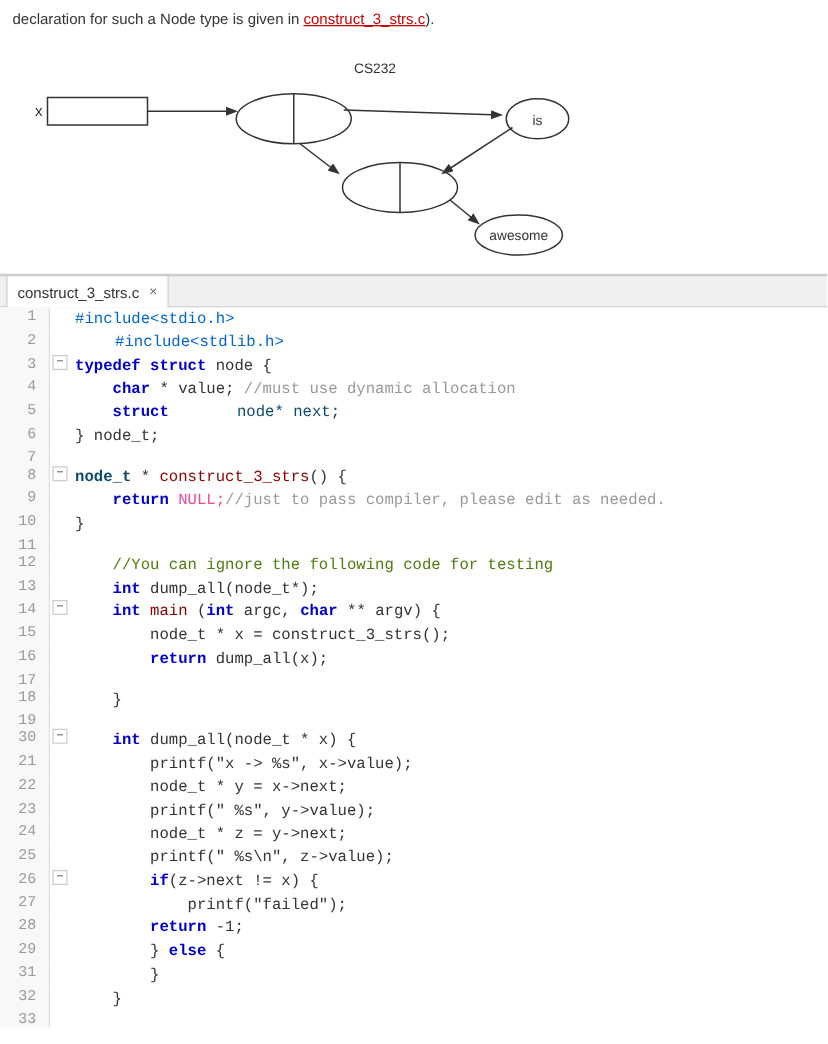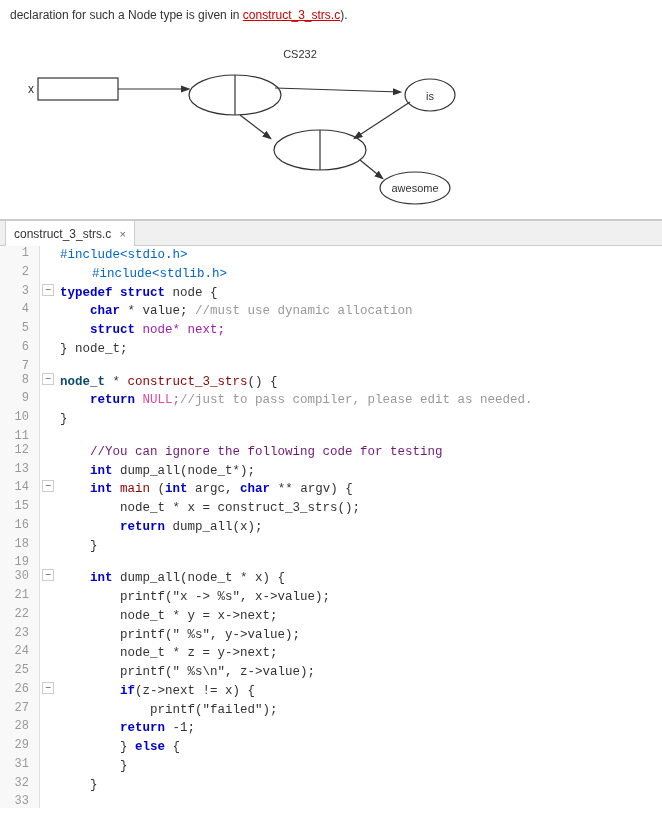--- a/index.html
+++ b/index.html
@@ -219,21 +219,21 @@
         <div class="line-content"><span style="color: rgb(0, 0, 204); font-weight: bold;">typedef</span><span style="color: rgb(51, 51, 51);"> </span><span style="color: rgb(0, 0, 204); font-weight: bold;">struct</span><span style="color: rgb(51, 51, 51);"> node {</span></div>
       </div>
       <div class="code-line">
         <div class="line-number">4</div>
         <div class="line-gutter"></div>
         <div class="line-content"><span style="color: rgb(51, 51, 51);">    </span><span style="color: rgb(0, 0, 204); font-weight: bold;">char</span><span style="color: rgb(51, 51, 51);"> * value; </span><span style="color: rgb(153, 153, 153);">//must use dynamic allocation</span></div>
       </div>
       <div class="code-line">
         <div class="line-number">5</div>
         <div class="line-gutter"></div>
-        <div class="line-content"><span style="color: rgb(51, 51, 51);">    </span><span style="color: rgb(0, 0, 204); font-weight: bold;">struct</span><span style="color: #a21caf;"> node* next;</span></div>
+        <div class="line-content"><span style="color: rgb(51, 51, 51);">    </span><span style="color: rgb(0, 0, 204); font-weight: bold;">struct</span><span style="color: #0c4a6e; margin-left: 47px;"> node* next;</span></div>
       </div>
       <div class="code-line">
         <div class="line-number">6</div>
         <div class="line-gutter"></div>
         <div class="line-content"><span style="color: rgb(51, 51, 51);">} node_t;</span></div>
       </div>
       <div class="code-line">
         <div class="line-number">7</div>
         <div class="line-gutter"></div>
         <div class="line-content"></div>
@@ -254,41 +254,46 @@
         <div class="line-content"><span style="color: rgb(51, 51, 51);">}</span></div>
       </div>
       <div class="code-line">
         <div class="line-number">11</div>
         <div class="line-gutter"></div>
         <div class="line-content"></div>
       </div>
       <div class="code-line">
         <div class="line-number">12</div>
         <div class="line-gutter"></div>
-        <div class="line-content"><span style="color: rgb(51, 51, 51);">    </span><span style="color: #701a75;">//You can ignore the following code for testing</span></div>
+        <div class="line-content"><span style="color: rgb(51, 51, 51);">    </span><span style="color: #4d7c0f;">//You can ignore the following code for testing</span></div>
       </div>
       <div class="code-line">
         <div class="line-number">13</div>
         <div class="line-gutter"></div>
         <div class="line-content"><span style="color: rgb(51, 51, 51);">    </span><span style="color: rgb(0, 0, 204); font-weight: bold;">int</span><span style="color: rgb(51, 51, 51);"> dump_all(node_t*);</span></div>
       </div>
       <div class="code-line">
         <div class="line-number">14</div>
         <div class="line-gutter"><span class="collapse-icon">−</span></div>
         <div class="line-content"><span style="color: rgb(51, 51, 51);">    </span><span style="color: rgb(0, 0, 204); font-weight: bold;">int</span><span style="color: rgb(51, 51, 51);"> </span><span style="color: rgb(139, 0, 0);">main</span><span style="color: rgb(51, 51, 51);"> (</span><span style="color: rgb(0, 0, 204); font-weight: bold;">int</span><span style="color: rgb(51, 51, 51);"> argc, </span><span style="color: rgb(0, 0, 204); font-weight: bold;">char</span><span style="color: rgb(51, 51, 51);"> ** argv) {</span></div>
       </div>
       <div class="code-line">
         <div class="line-number">15</div>
         <div class="line-gutter"></div>
         <div class="line-content"><span style="color: rgb(51, 51, 51);">        node_t * x = construct_3_strs();</span></div>
       </div>
       <div class="code-line">
         <div class="line-number">16</div>
         <div class="line-gutter"></div>
         <div class="line-content"><span style="color: rgb(51, 51, 51);">        </span><span style="color: rgb(0, 0, 204); font-weight: bold;">return</span><span style="color: rgb(51, 51, 51);"> dump_all(x);</span></div>
+      </div>
+      <div class="code-line">
+        <div class="line-number">17</div>
+        <div class="line-gutter"></div>
+        <div class="line-content"></div>
       </div>
       <div class="code-line">
         <div class="line-number">18</div>
         <div class="line-gutter"></div>
         <div class="line-content"><span style="color: rgb(51, 51, 51);">    }</span></div>
       </div>
       <div class="code-line">
         <div class="line-number">19</div>
         <div class="line-gutter"></div>
         <div class="line-content"></div>

